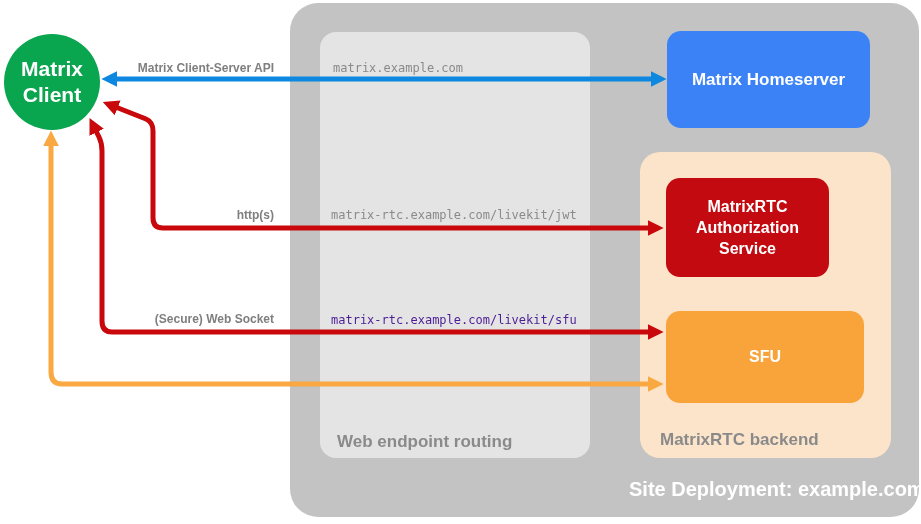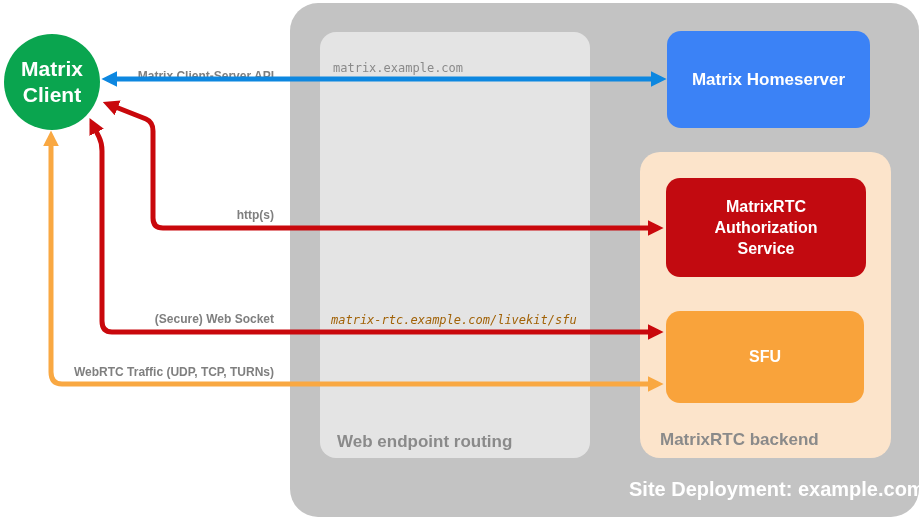--- a/index.html
+++ b/index.html
@@ -5,21 +5,21 @@
   html,body{margin:0;padding:0;background:#ffffff;}
   #canvas{position:relative;width:921px;height:524px;background:#ffffff;overflow:hidden;
           font-family:"Liberation Sans",sans-serif;}
   .abs{position:absolute;}
   .rounded-box{position:absolute;border-radius:14px;display:flex;align-items:center;justify-content:center;
                text-align:center;color:#fff;font-weight:bold;}
   #outer-container{left:290px;top:3px;width:629px;height:514px;border-radius:28px;}
   #routing-box{left:320px;top:32px;width:270px;height:426px;border-radius:16px;}
   #backend-box{left:640px;top:152px;width:251px;height:306px;border-radius:20px;}
   #homeserver-box{left:667px;top:31px;width:203px;height:97px;font-size:17px;}
-  #auth-box{left:666px;top:178px;width:200px;height:99px;font-size:16px;line-height:21px;}
+  #auth-box{left:666px;top:178px;width:163px;height:99px;font-size:16px;line-height:21px;}
   #auth-box span{display:block;width:150px;}
   #sfu-box{left:666px;top:311px;width:198px;height:92px;font-size:16px;}
   #client-circle{left:4px;top:34px;width:96px;height:96px;border-radius:50%;display:flex;
                  flex-direction:column;align-items:center;justify-content:center;
                  color:#fff;font-weight:bold;font-size:21px;line-height:26px;text-align:left;}
   .endpoint{position:absolute;font-family:"DejaVu Sans Mono","Liberation Mono",monospace;
             font-size:12px;white-space:nowrap;}
   #endpoint-0{left:333px;top:61px;}
   #endpoint-1{left:331px;top:208px;}
   #endpoint-2{left:331px;top:313px;}
@@ -39,21 +39,22 @@
 
 <div id="canvas">
 
   <div id="outer-container" class="abs" style="background-color: rgb(195, 195, 195);"></div>
 
   <div id="routing-box" class="abs" style="background-color: rgb(228, 228, 228);"></div>
 
   <div id="backend-box" class="abs" style="background-color: rgb(252, 228, 203);"></div>
 
   <div id="endpoint-0" class="endpoint" style="color: rgb(138, 138, 138);">matrix.example.com</div>
-  <div id="endpoint-2" class="endpoint" style="color: #a16207; font-style: italic;">matrix-rtc.example.com/livekit/sfu</div>
+  <div id="endpoint-1" class="endpoint" style="color: rgb(138, 138, 138);">matrix-rtc.example.com/livekit/jwt</div>
+  <div id="endpoint-2" class="endpoint" style="color: #4c1d95;">matrix-rtc.example.com/livekit/sfu</div>
 
   <div id="routing-label" class="group-label" style="color: rgb(138, 138, 138);">Web endpoint routing</div>
   <div id="backend-label" class="group-label" style="color: rgb(138, 138, 138);">MatrixRTC backend</div>
   <div id="deployment-label" class="abs">Site Deployment: example.com</div>
 
   <div id="homeserver-box" class="rounded-box" style="background-color: #3b82f6;">
     <span>Matrix Homeserver</span>
   </div>
 
   <div id="auth-box" class="rounded-box" style="background-color: rgb(194, 10, 16);">
@@ -62,24 +63,23 @@
 
   <div id="sfu-box" class="rounded-box" style="background-color: rgb(249, 163, 59);">
     <span>SFU</span>
   </div>
 
   <div id="client-circle" class="abs" style="background-color: rgb(10, 165, 79);">
     <span>Matrix</span>
     <span>Client</span>
   </div>
 
-  <div id="arrow-label-api" class="arrow-label" style="color: rgb(127, 127, 127); margin-top: 8px;">Matrix Client-Server API</div>
+  <div id="arrow-label-api" class="arrow-label" style="color: rgb(127, 127, 127);">Matrix Client-Server API</div>
   <div id="arrow-label-http" class="arrow-label" style="color: rgb(127, 127, 127);">http(s)</div>
   <div id="arrow-label-ws" class="arrow-label" style="color: rgb(127, 127, 127);">(Secure) Web Socket</div>
-  <div id="arrow-label-webrtc" class="arrow-label" style="color: rgb(127, 127, 127);">WebRTC Traffic (UDP, TCP, TURNs)</div>
 
   <svg id="arrow-layer" viewBox="0 0 921 524" xmlns="http://www.w3.org/2000/svg">
     <defs>
       <marker id="mBlue" viewBox="0 0 10 10" refX="6.5" refY="5" markerWidth="3.2" markerHeight="3.2" orient="auto-start-reverse">
         <path d="M0,0 L10,5 L0,10 z" fill="#0d87e0"></path>
       </marker>
       <marker id="mRed" viewBox="0 0 10 10" refX="6.5" refY="5" markerWidth="3.2" markerHeight="3.2" orient="auto-start-reverse">
         <path d="M0,0 L10,5 L0,10 z" fill="#c9080c"></path>
       </marker>
       <marker id="mOrange" viewBox="0 0 10 10" refX="6.5" refY="5" markerWidth="3.2" markerHeight="3.2" orient="auto-start-reverse">

